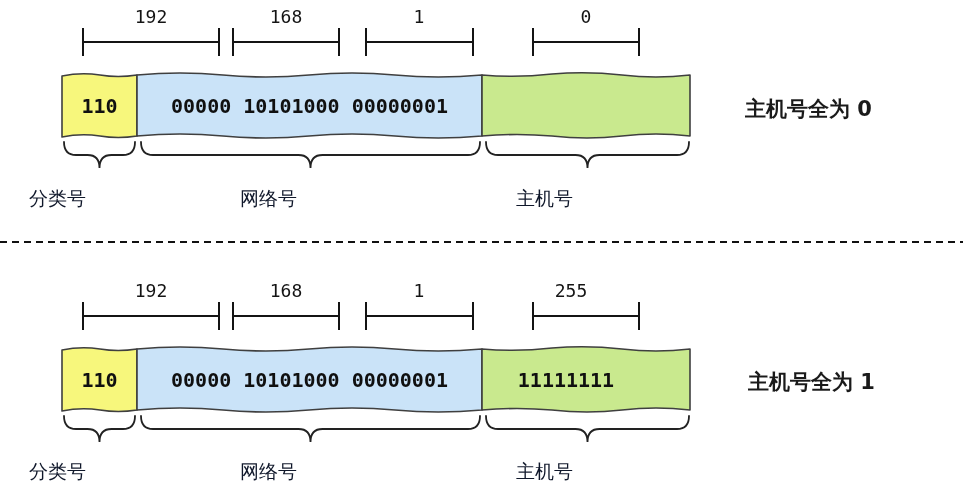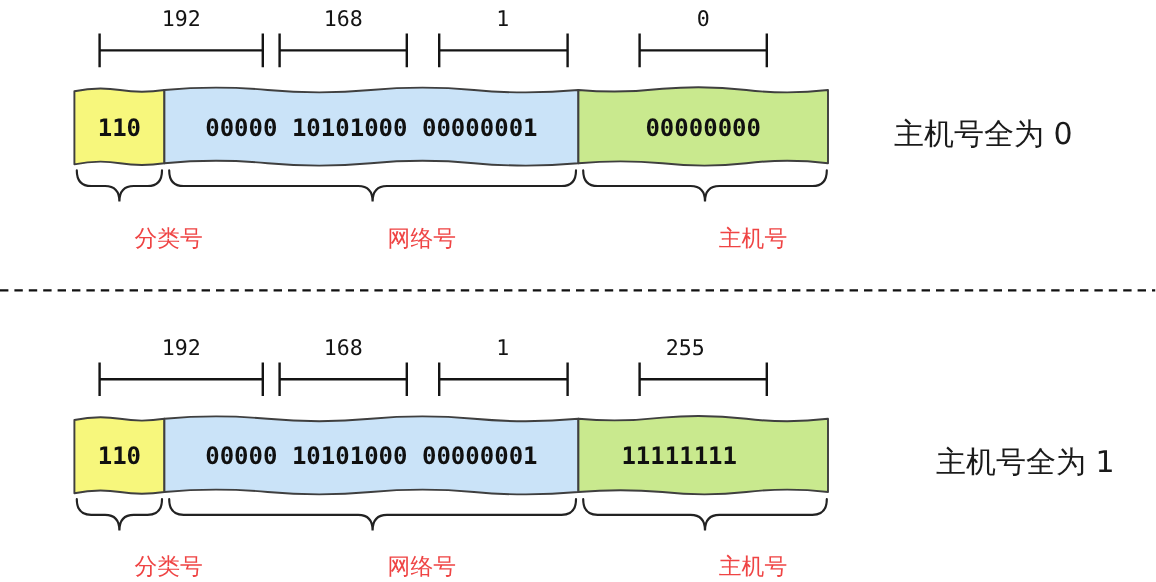--- a/index.html
+++ b/index.html
@@ -29,28 +29,29 @@
     align-items: center;
     justify-content: center;
     font-family: "DejaVu Sans Mono", "Liberation Mono", monospace;
     font-size: 20px;
     font-weight: 700;
     color: #101010;
     white-space: pre;
   }
   .field-label {
     width: 140px;
-    text-align: right;
+    text-align: left;
     font-size: 19px;
-    color: #ef4444;
+    color: #0f172a;
   }
   .annotation {
-    font-size: 25px;
+    font-size: 21px;
     color: #1a1a1a;
     white-space: pre;
+    font-weight: bold;
   }
 </style>
 </head>
 <body>
 
 <div id="stage">
 
   <svg id="diagram-svg" width="963" height="485" viewBox="0 0 963 485">
 
     <g stroke="#141414" stroke-width="2" fill="none">
@@ -94,36 +95,35 @@
     </g>
   </svg>
 
   <div class="txt octet-label" style="left:111px; top:6px;">192</div>
   <div class="txt octet-label" style="left:246px; top:6px;">168</div>
   <div class="txt octet-label" style="left:379px; top:6px;">1</div>
   <div class="txt octet-label" style="left:546px; top:6px;">0</div>
 
   <div class="txt bits" style="left:62px; top:74px; width:75px; height:63px;">110</div>
   <div class="txt bits" style="left:137px; top:74px; width:345px; height:63px;">00000 10101000 00000001</div>
-  <div class="txt bits" style="left:482px; top:74px; width:208px; height:63px;">00000000</div>
 
   <div class="txt annotation" style="left:745px; top:95px;">主机号全为 0</div>
 
   <div class="txt field-label" style="left:29px; top:186px;">分类号</div>
   <div class="txt field-label" style="left:240px; top:186px;">网络号</div>
   <div class="txt field-label" style="left:516px; top:186px;">主机号</div>
 
   <div class="txt octet-label" style="left:111px; top:280px;">192</div>
   <div class="txt octet-label" style="left:246px; top:280px;">168</div>
   <div class="txt octet-label" style="left:379px; top:280px;">1</div>
   <div class="txt octet-label" style="left:531px; top:280px;">255</div>
 
   <div class="txt bits" style="left:62px; top:348px; width:75px; height:63px;">110</div>
   <div class="txt bits" style="left:137px; top:348px; width:345px; height:63px;">00000 10101000 00000001</div>
   <div class="txt bits" style="left:462px; top:348px; width:208px; height:63px;">11111111</div>
 
-  <div class="txt annotation" style="left:780px; top:368px;">主机号全为 1</div>
+  <div class="txt annotation" style="left:748px; top:368px;">主机号全为 1</div>
 
   <div class="txt field-label" style="left:29px; top:459px;">分类号</div>
   <div class="txt field-label" style="left:240px; top:459px;">网络号</div>
   <div class="txt field-label" style="left:516px; top:459px;">主机号</div>
 
 </div>
 
 </body></html>

